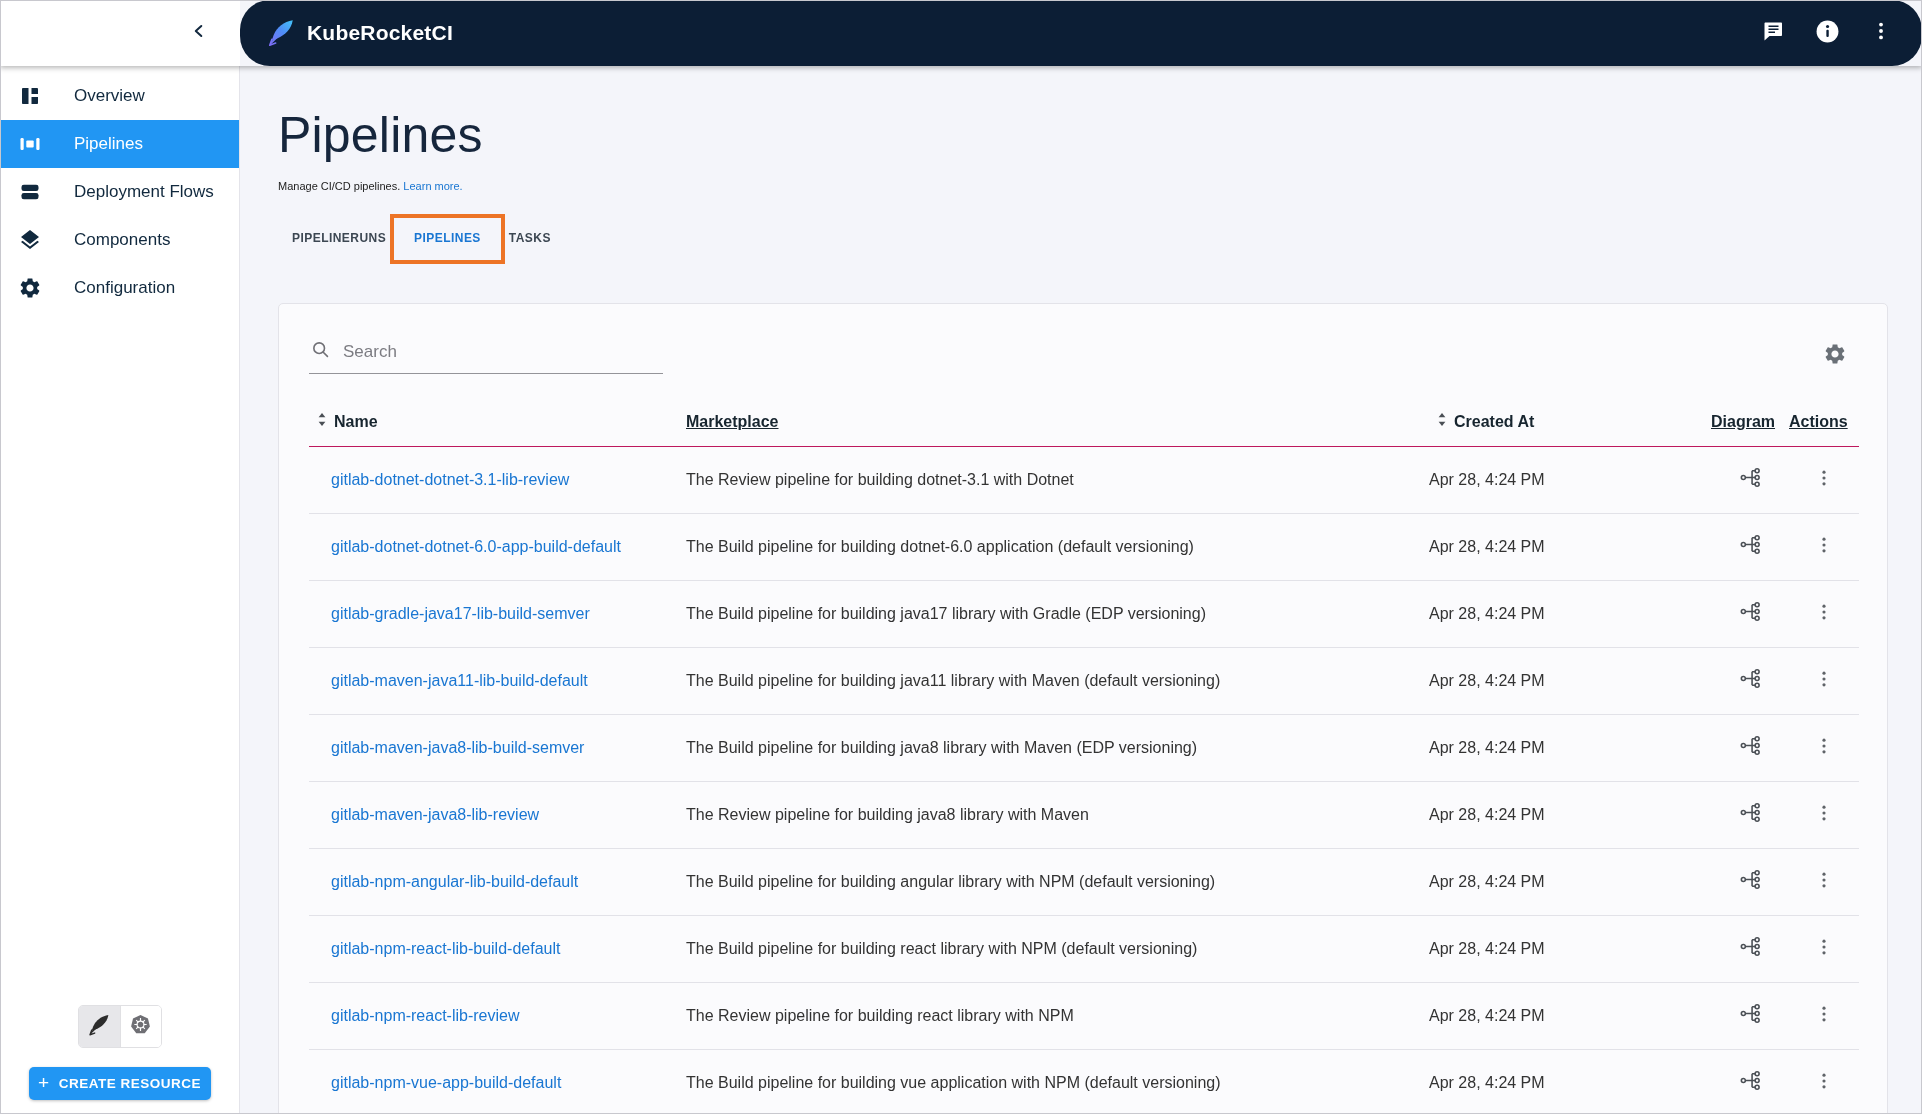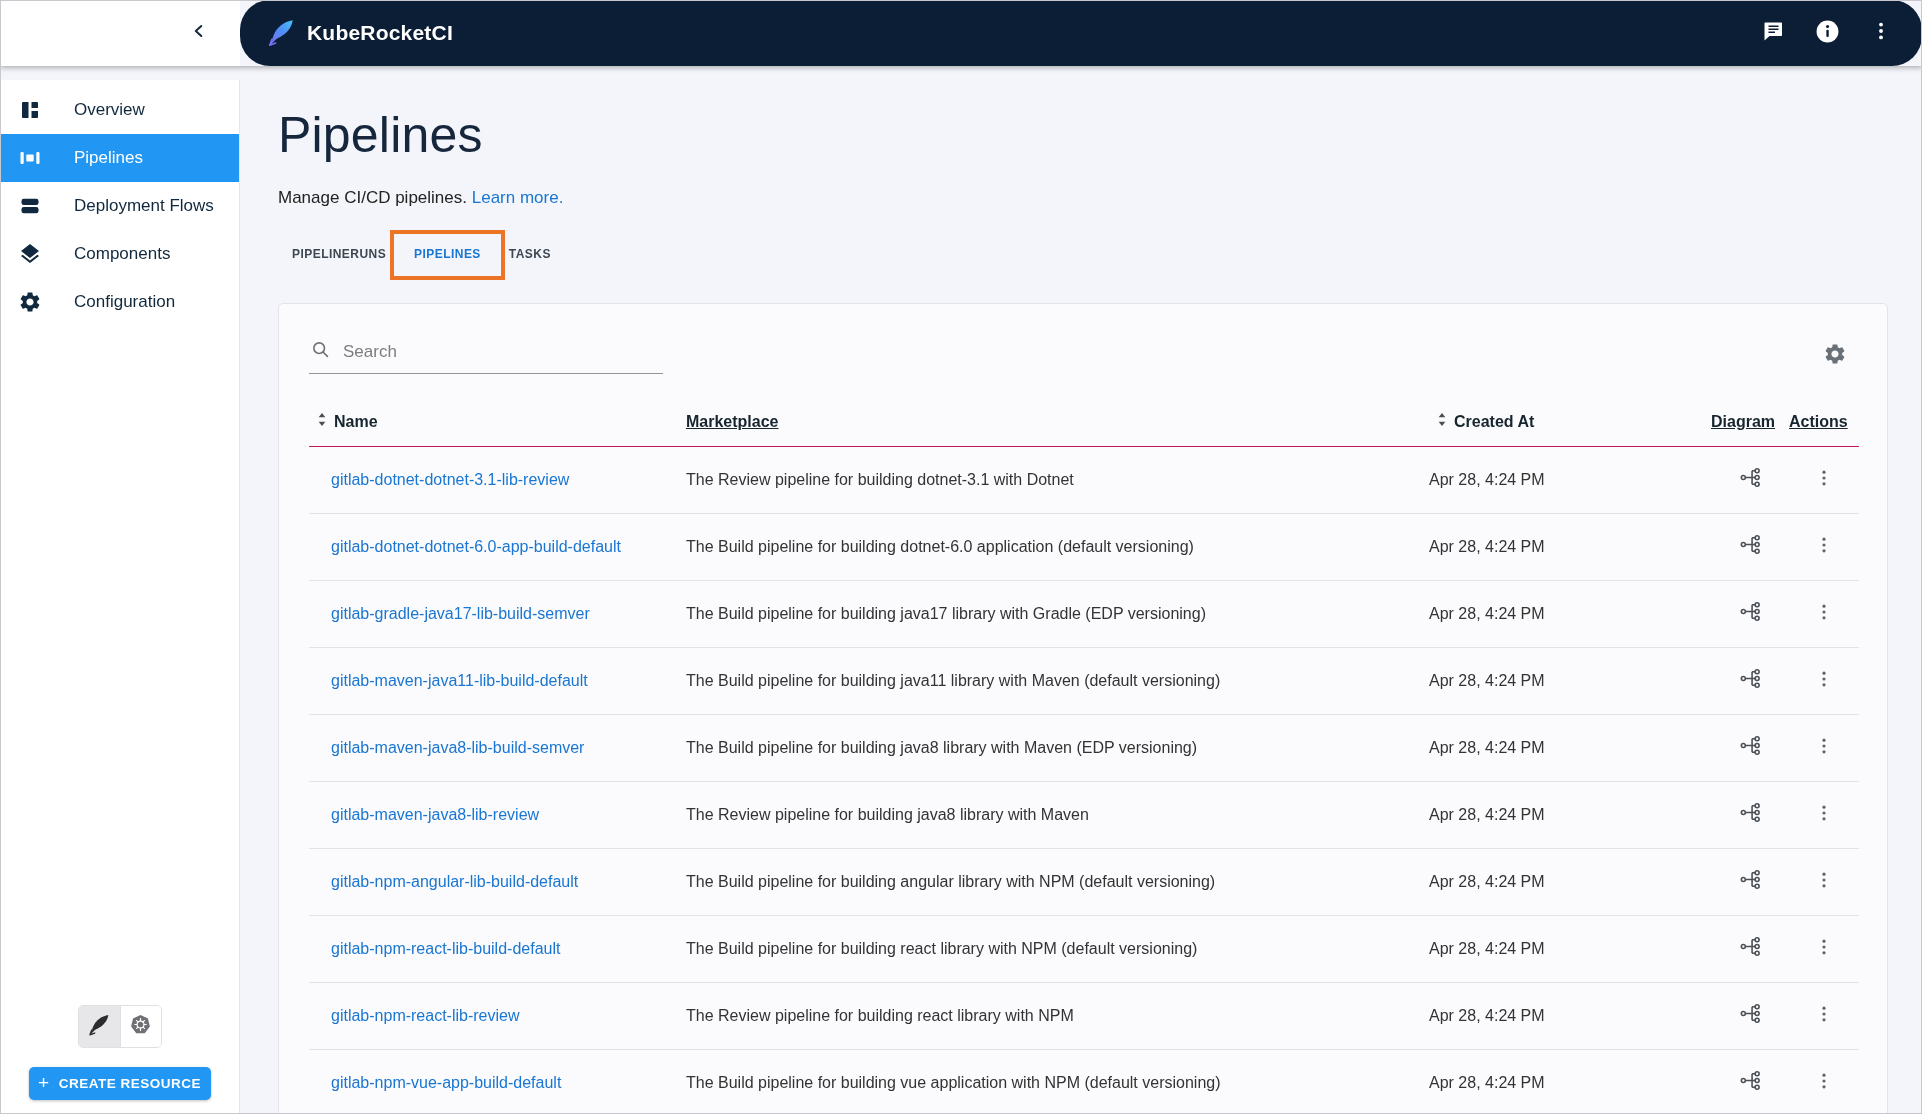--- a/index.html
+++ b/index.html
@@ -18,21 +18,21 @@
   .drawer-head { width:240px; background:#fff; display:flex; align-items:center; justify-content:flex-end;
                  padding-right:26px; }
   .collapse-btn { width:30px; height:30px; display:flex; align-items:center; justify-content:center; cursor:pointer; }
   .topbar-main { flex:1; background:var(--topbar-bg,#0c1e35); display:flex; align-items:center; padding:0 28px 0 26px;border-radius:30px; }
   .logo { width:30px; height:30px; margin-right:11px; }
   .app-title { color:#fff; font-size:21px; font-weight:700; letter-spacing:.2px; }
   .topbar-actions { margin-left:auto; display:flex; align-items:center; gap:28px; }
   .topbar-icon-btn { width:26px; height:26px; display:flex; align-items:center; justify-content:center; cursor:pointer; }
 
   
-  .sidebar { position:absolute; top:80px; left:0; bottom:0; width:240px; background:#fff;
+  .sidebar { position:absolute; top:66px; left:0; bottom:0; width:240px; background:#fff;
              border-right:1px solid #e4e4ea; z-index:5; }
   .nav { padding-top:6px; }
   .nav-item { height:48px; display:flex; align-items:center; padding-left:18px; cursor:pointer; }
   .nav-item .nav-icon { width:24px; height:24px; margin-right:32px; flex:0 0 24px; }
   .nav-item .nav-icon svg { width:24px; height:24px; fill:#11293e; }
   .nav-item span.lbl { font-size:17px; color:#11293e; }
   .nav-item.active { background:var(--accent,#2196f3); }
   .nav-item.active .nav-icon svg { fill:#fff; }
   .nav-item.active span.lbl { color:#fff; }
 
@@ -44,21 +44,21 @@
   .toggle-btn + .toggle-btn { border-left:1px solid #e0e0e3; }
   .create-btn { width:182px; height:33px; border:none; border-radius:5px; background:var(--accent,#2196f3);
                 color:#fff; font-family:inherit; font-size:13.5px; font-weight:600; letter-spacing:.5px;
                 display:flex; align-items:center; justify-content:center; gap:9px; cursor:pointer;
                 box-shadow:0 1px 3px rgba(0,0,0,.25); }
   .create-btn .plus { font-size:19px; font-weight:400; line-height:1; margin-top:-2px; }
 
   
   .main { position:absolute; top:66px; left:240px; right:0; bottom:0; background:var(--page-bg,#f4f5fa); }
   .page-title { margin:40px 0 0 38px; font-size:50px; font-weight:400; color:#16263c; letter-spacing:.2px; }
-  .page-subtitle { margin:24px 0 0 38px; font-size:17px; color:#222; }
+  .page-subtitle { margin:16px 0 0 38px; font-size:11px; color:#222; }
   .learn-more { color:var(--link,#1976d2); cursor:pointer; text-decoration:none; }
 
   .tabs { margin:22px 0 0 38px; display:flex; height:48px; position:relative; }
   .tab { padding:0 14px; display:flex; align-items:center; font-size:12px; font-weight:600;
          letter-spacing:.45px; color:#3c4752; cursor:pointer; position:relative; }
   .tab.active { color:var(--link,#1976d2); }
   .tab.highlighted::after { content:""; position:absolute; top:0; bottom:-2px; left:-10px; right:-10px;
          border:4px solid var(--hl-orange,#ed7426); pointer-events:none; }
 
   .card { position:absolute; top:237px; left:38px; right:34px; bottom:-10px;

